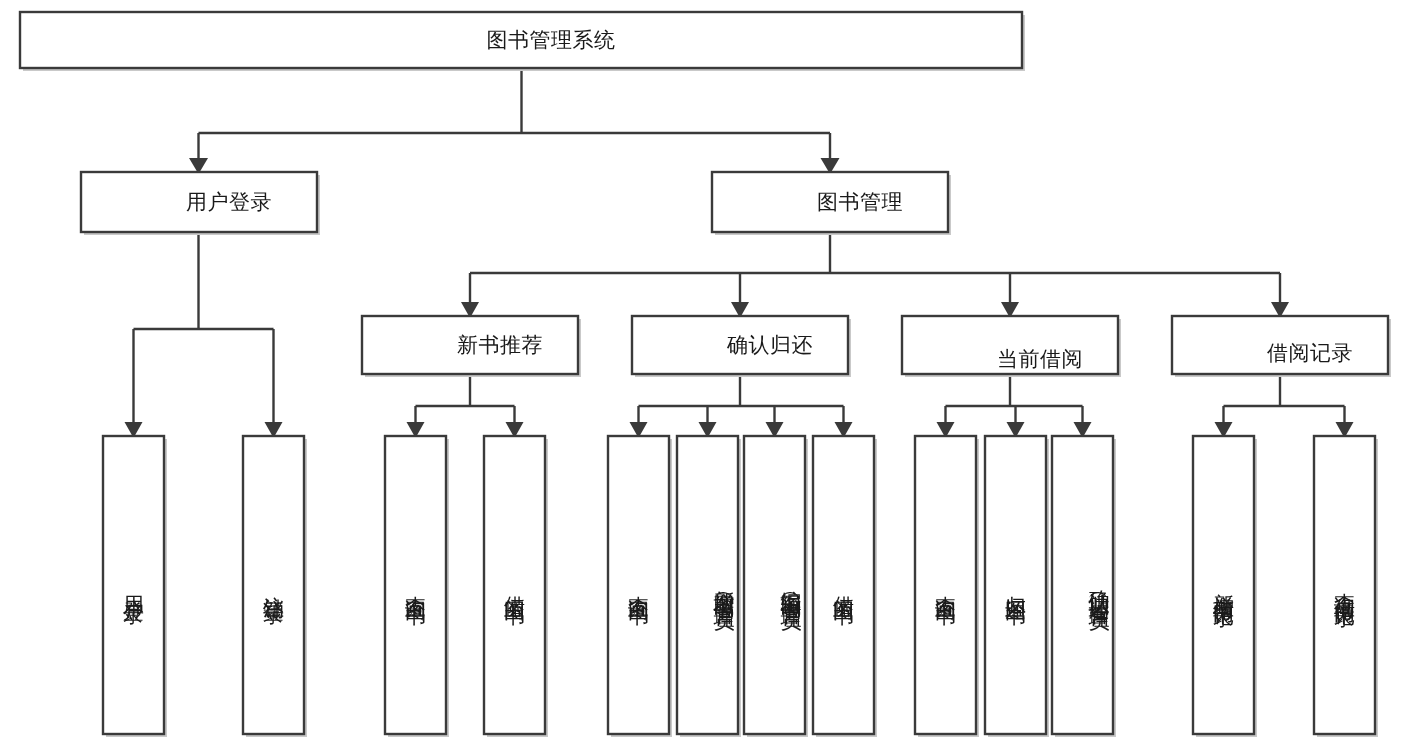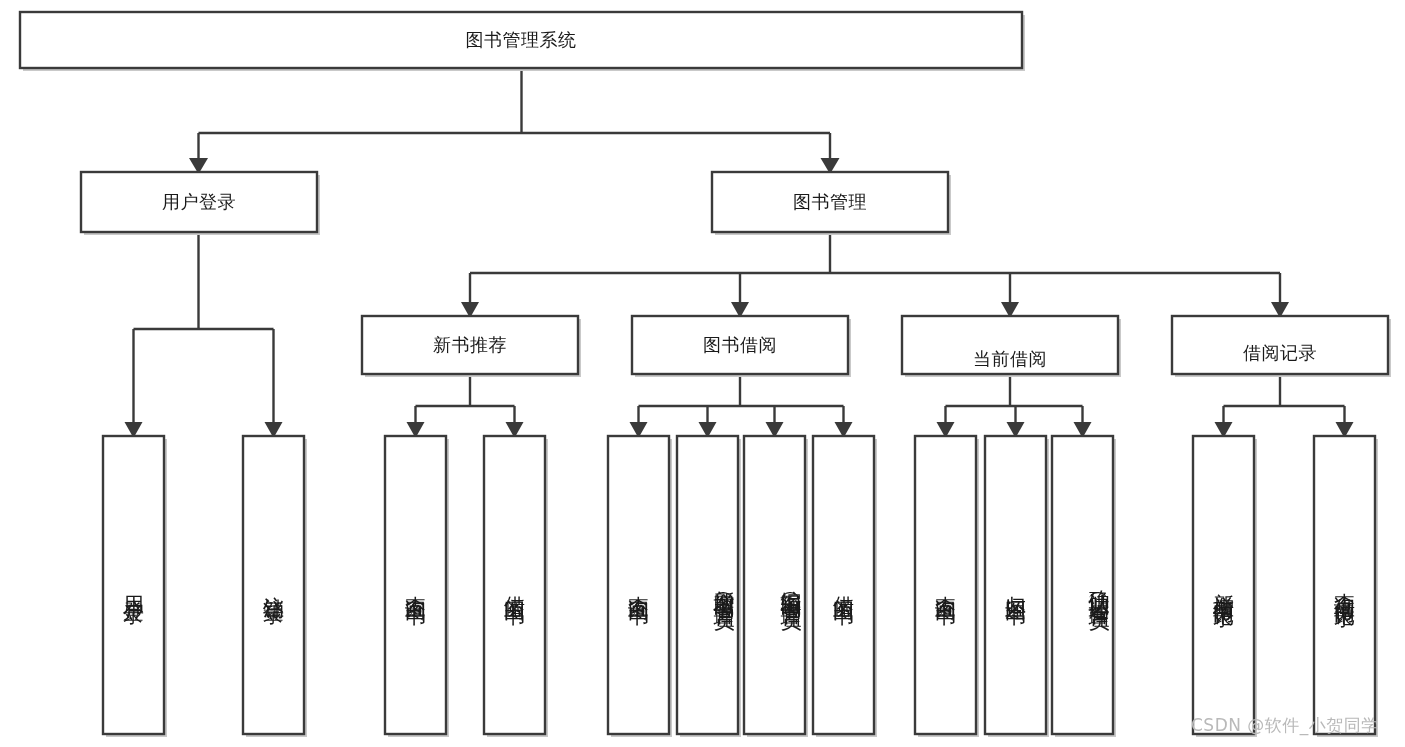--- a/index.html
+++ b/index.html
@@ -41,24 +41,25 @@
   .arrow-head {
     fill: #3a3a3a;
     stroke: none;
   }
   .node-label-h {
     position: absolute;
     display: flex;
     align-items: center;
     justify-content: center;
     color: #1a1a1a;
-    font-size: 18px;
+    font-size: 21px;
     letter-spacing: 0.5px;
     white-space: nowrap;
     pointer-events: none;
+    padding-left: 30px;
   }
   .node-label-v {
     position: absolute;
     display: flex;
     align-items: flex-start;
     justify-content: center;
     color: #1a1a1a;
     font-size: 21px;
     writing-mode: vertical-rl;
     text-orientation: upright;
@@ -203,33 +204,32 @@
         <rect x="1317" y="439" width="61" height="298" fill="#c9c9c9"></rect>
         <rect class="node-box" x="1314" y="436" width="61" height="298"></rect>
       </g>
   </svg>
 
   <div id="label-layer">
       <div class="node-label-h" style="left: 20px; top: 12px; width: 1002px; height: 56px;">图书管理系统</div>
       <div class="node-label-h" style="left: 81px; top: 172px; width: 236px; height: 60px;">用户登录</div>
       <div class="node-label-h" style="left: 712px; top: 172px; width: 236px; height: 60px;">图书管理</div>
       <div class="node-label-h" style="left: 362px; top: 316px; width: 216px; height: 58px; border-radius: 25px;">新书推荐</div>
-      <div class="node-label-h" style="left: 632px; top: 316px; width: 216px; height: 58px;">图书借阅</div>
+      <div class="node-label-h" style="left: 632px; top: 316px; width: 216px; height: 58px;">确认归还</div>
       <div class="node-label-h" style="left: 902px; top: 330px; width: 216px; height: 58px;">当前借阅</div>
       <div class="node-label-h" style="left: 1172px; top: 316px; width: 216px; height: 74px;">借阅记录</div>
       <div class="node-label-v centered" style="left: 103px; top: 436px; width: 61px; height: 298px;">用户登录</div>
       <div class="node-label-v centered" style="left: 243px; top: 436px; width: 61px; height: 298px;">注销登录</div>
       <div class="node-label-v centered" style="left: 385px; top: 436px; width: 61px; height: 298px;">查询图书</div>
       <div class="node-label-v centered" style="left: 484px; top: 436px; width: 61px; height: 298px;">借阅图书</div>
       <div class="node-label-v centered" style="left: 608px; top: 436px; width: 61px; height: 298px;">查询图书</div>
       <div class="node-label-v" style="left: 677px; top: 442px; width: 61px; height: 288px;">新增图书（管理员）</div>
       <div class="node-label-v" style="left: 744px; top: 442px; width: 61px; height: 288px;">编辑图书（管理员）</div>
       <div class="node-label-v centered" style="left: 813px; top: 436px; width: 61px; height: 298px;">借阅图书</div>
       <div class="node-label-v centered" style="left: 915px; top: 436px; width: 61px; height: 298px;">查询图书</div>
       <div class="node-label-v centered" style="left: 985px; top: 436px; width: 61px; height: 298px;">归还图书</div>
       <div class="node-label-v" style="left: 1052px; top: 442px; width: 61px; height: 288px;">确认归还（管理员）</div>
       <div class="node-label-v centered" style="left: 1193px; top: 436px; width: 61px; height: 298px;">新增借阅记录</div>
       <div class="node-label-v centered" style="left: 1314px; top: 436px; width: 61px; height: 298px;">查询借阅记录</div>
     </div>
 
-  <div class="watermark" style="left:1191px; top:714px;">CSDN @软件_小贺同学</div>
 
 </div>
 
 </body></html>

